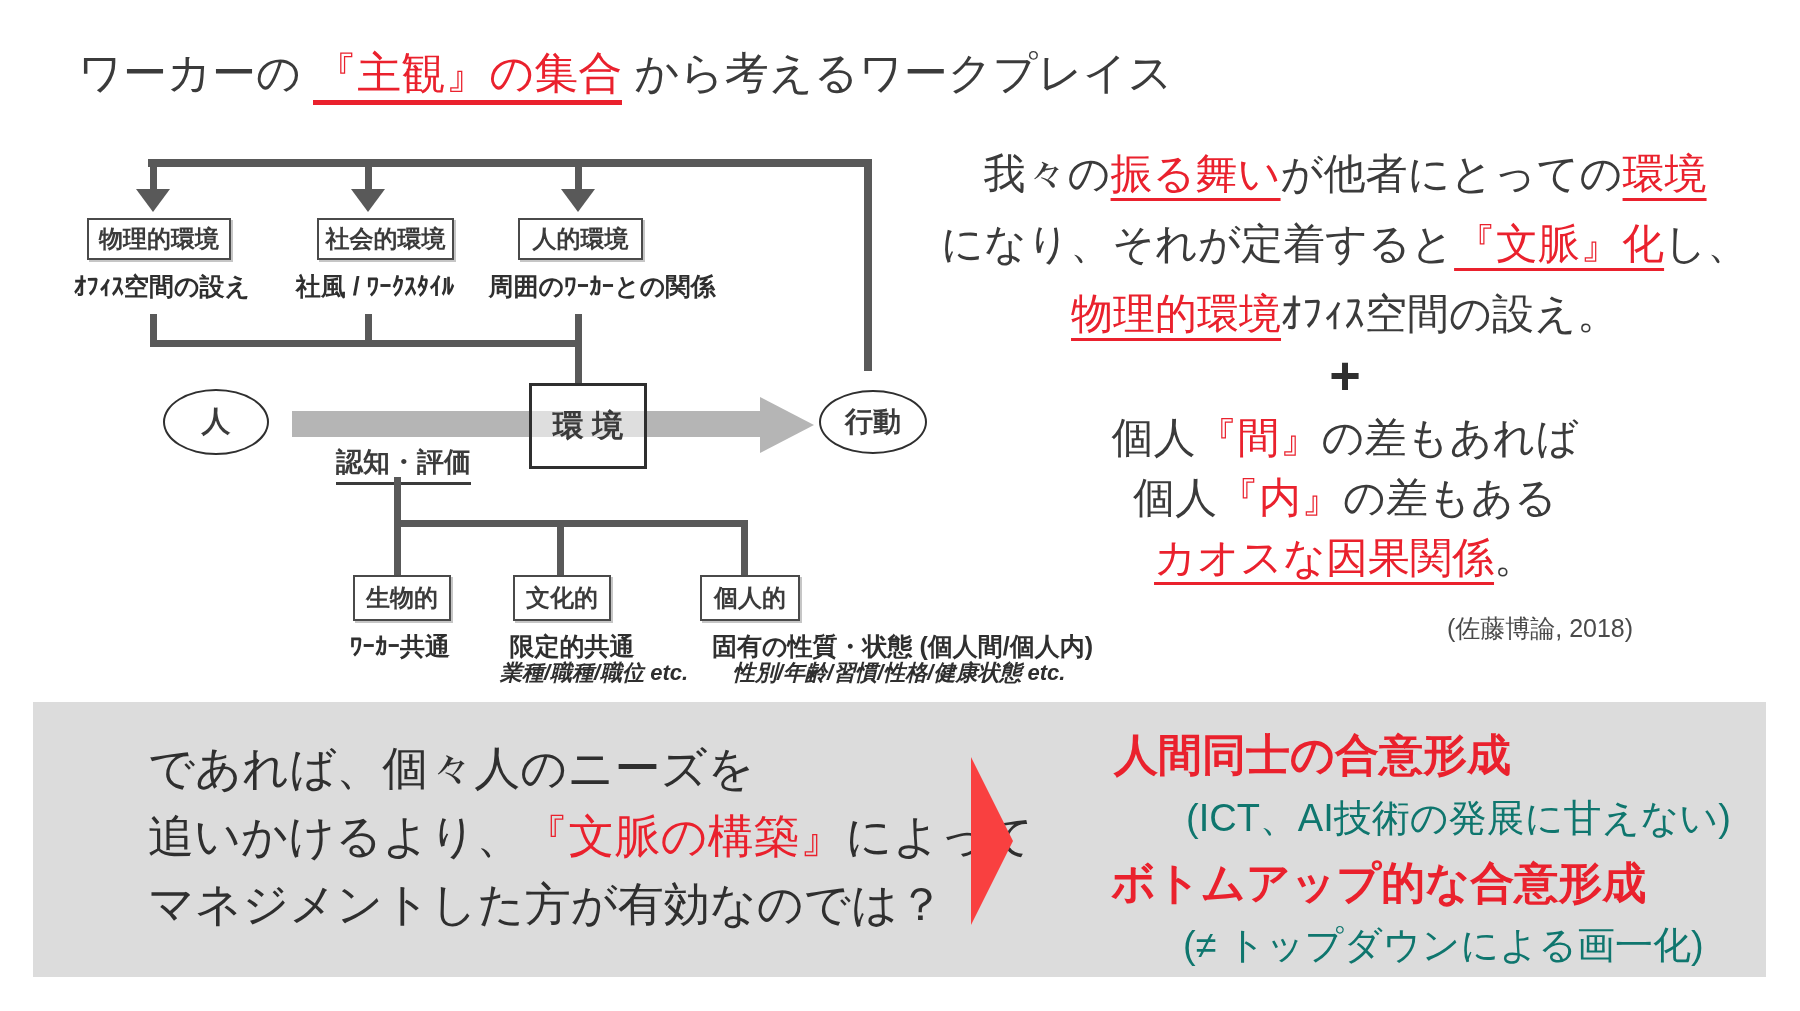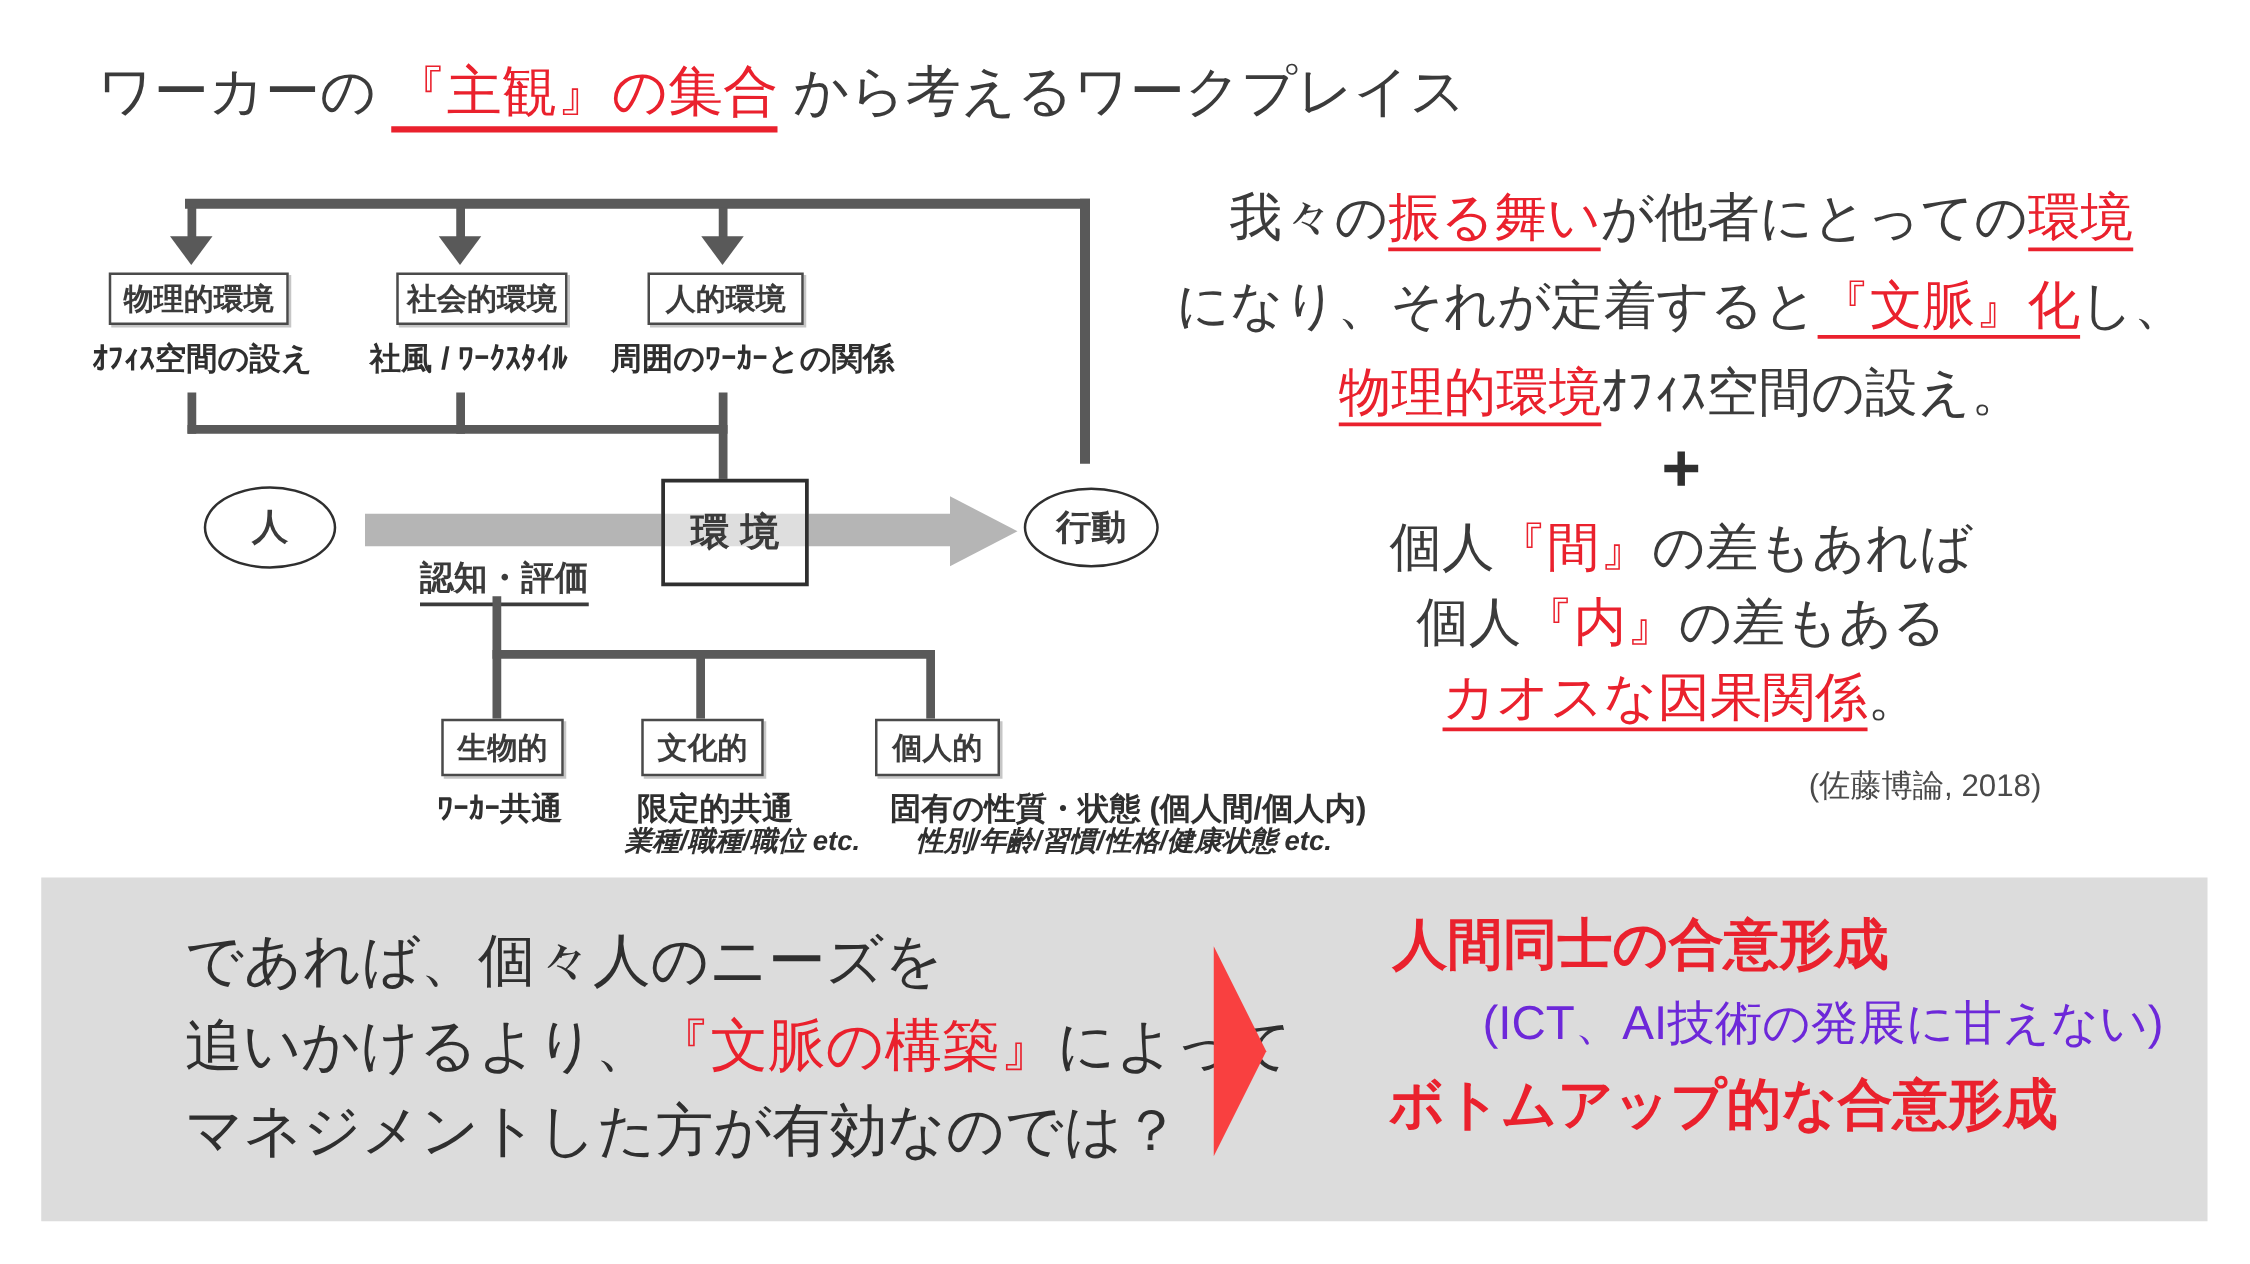--- a/index.html
+++ b/index.html
@@ -33,21 +33,21 @@
   .rtext{font-size:42px;font-weight:500;color:var(--dark);}
   .rd{color:var(--red);}
   .rdu{color:var(--red);border-bottom:3px solid var(--red);padding-bottom:1px;}
   .title{font-size:44px;font-weight:500;color:var(--dark);}
   .title .hl{color:var(--red);border-bottom:5px solid var(--red);padding-bottom:3px;text-align:right;}
   .plus{font-size:54px;font-weight:700;color:#2f2f2f;}
   .cite{font-size:25px;font-weight:500;color:#4a4a4a;}
   .panel{position:absolute;left:33px;top:702px;width:1733px;height:275px;background:var(--panelbg);}
   .pleft{font-size:46px;font-weight:500;color:#2f2f2f;}
   .pr-title{font-size:44px;font-weight:600;color:var(--red);}
-  .pr-sub{font-size:38px;font-weight:500;color:#6d28d9;}
+  .pr-sub{font-size:38px;font-weight:500;color:#0f766e;}
 </style>
 </head>
 <body>
 
 <div class="stage">
 
   <div class="t title" style="left:78px;top:44px;">
     <span>ワーカーの </span><span class="hl">『主観』の集合</span><span> から考えるワークプレイス</span>
   </div>
 
@@ -142,14 +142,15 @@
   <div class="t pleft" style="left:148px;top:806px;">
     <span>追いかけるより、</span><span class="rd">『文脈の構築』</span><span>によって</span>
   </div>
   <div class="t pleft" style="left:148px;top:874px;">マネジメントした方が有効なのでは？</div>
 
   <div class="red-tri" style="left:971px;top:757px;"></div>
 
   <div class="t pr-title" style="left:1114px;top:726px;">人間同士の合意形成</div>
   <div class="t pr-sub" style="left:1186px;top:793px;">(ICT、AI技術の発展に甘えない)</div>
   <div class="t pr-title" style="left:1111px;top:854px;">ボトムアップ的な合意形成</div>
+  <div class="t pr-sub" style="left:1183px;top:920px;">(≠ トップダウンによる画一化)</div>
 
 </div>
 
 </body></html>

